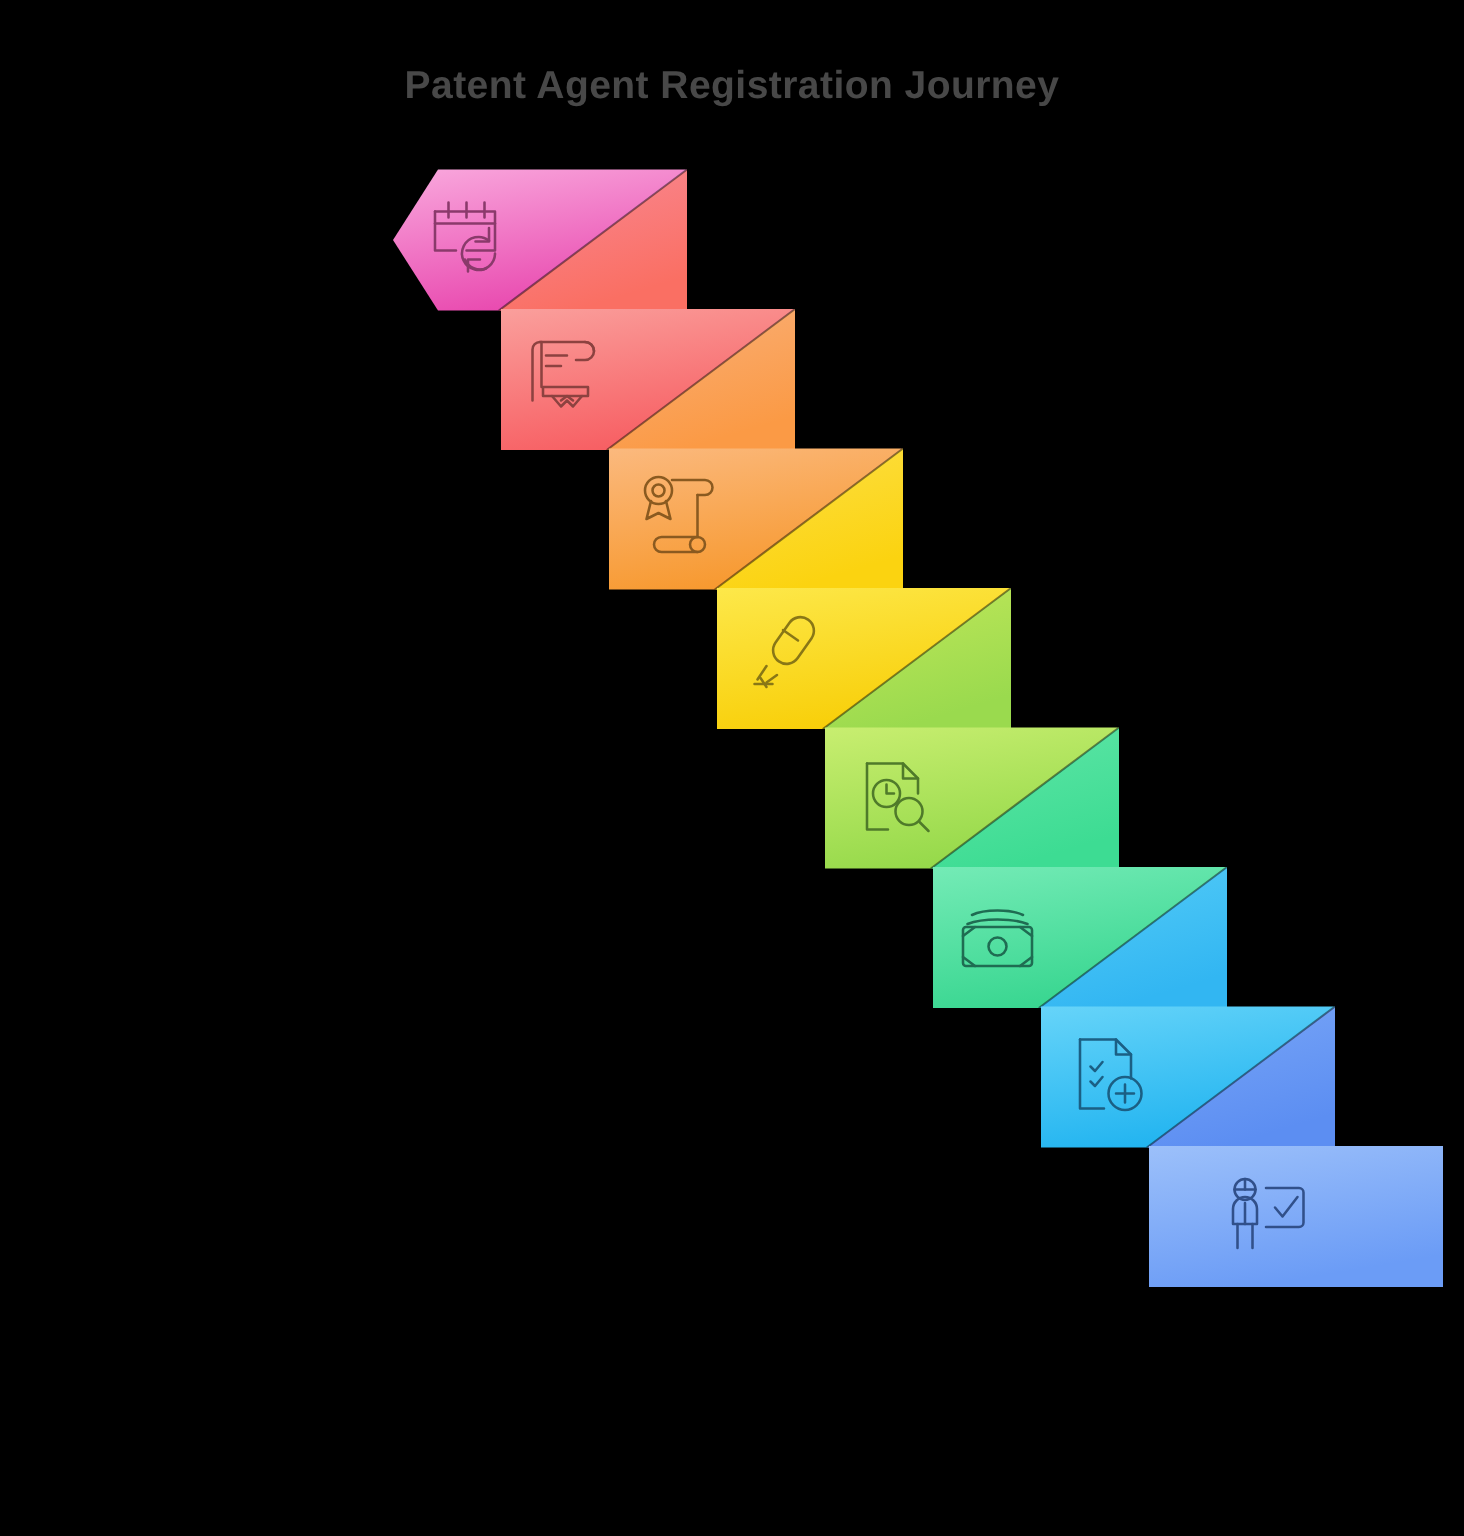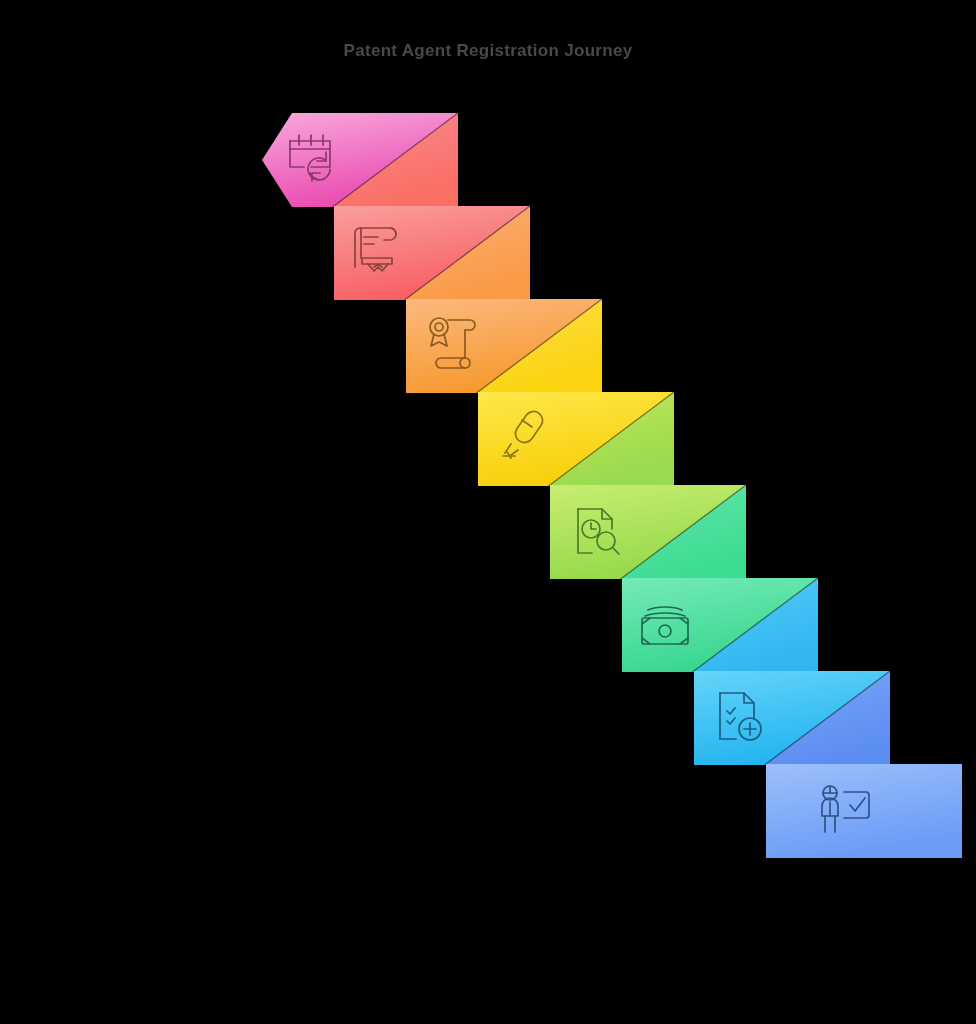--- a/index.html
+++ b/index.html
@@ -1,21 +1,21 @@
 <!DOCTYPE html>
 <html><head>
 <meta charset="utf-8">
 <style>
   html,body{margin:0;padding:0;background:#000;}
   body{width:976px;height:1024px;position:relative;overflow:hidden;
        font-family:"Liberation Sans",sans-serif;}
 
   #title{
     position:absolute;left:0;top:41px;width:976px;text-align:center;
-    font-size:17px;font-weight:bold;color:#484848;letter-spacing:.3px;
+    font-size:26px;font-weight:bold;color:#484848;letter-spacing:.3px;
   }
 
   .step{position:absolute;}
 
   
   .step-gfx{position:absolute;}
   .step-gfx svg{display:block;overflow:visible;}
   .icon{position:absolute;pointer-events:none;}
   .icon svg{display:block;}
 </style>

